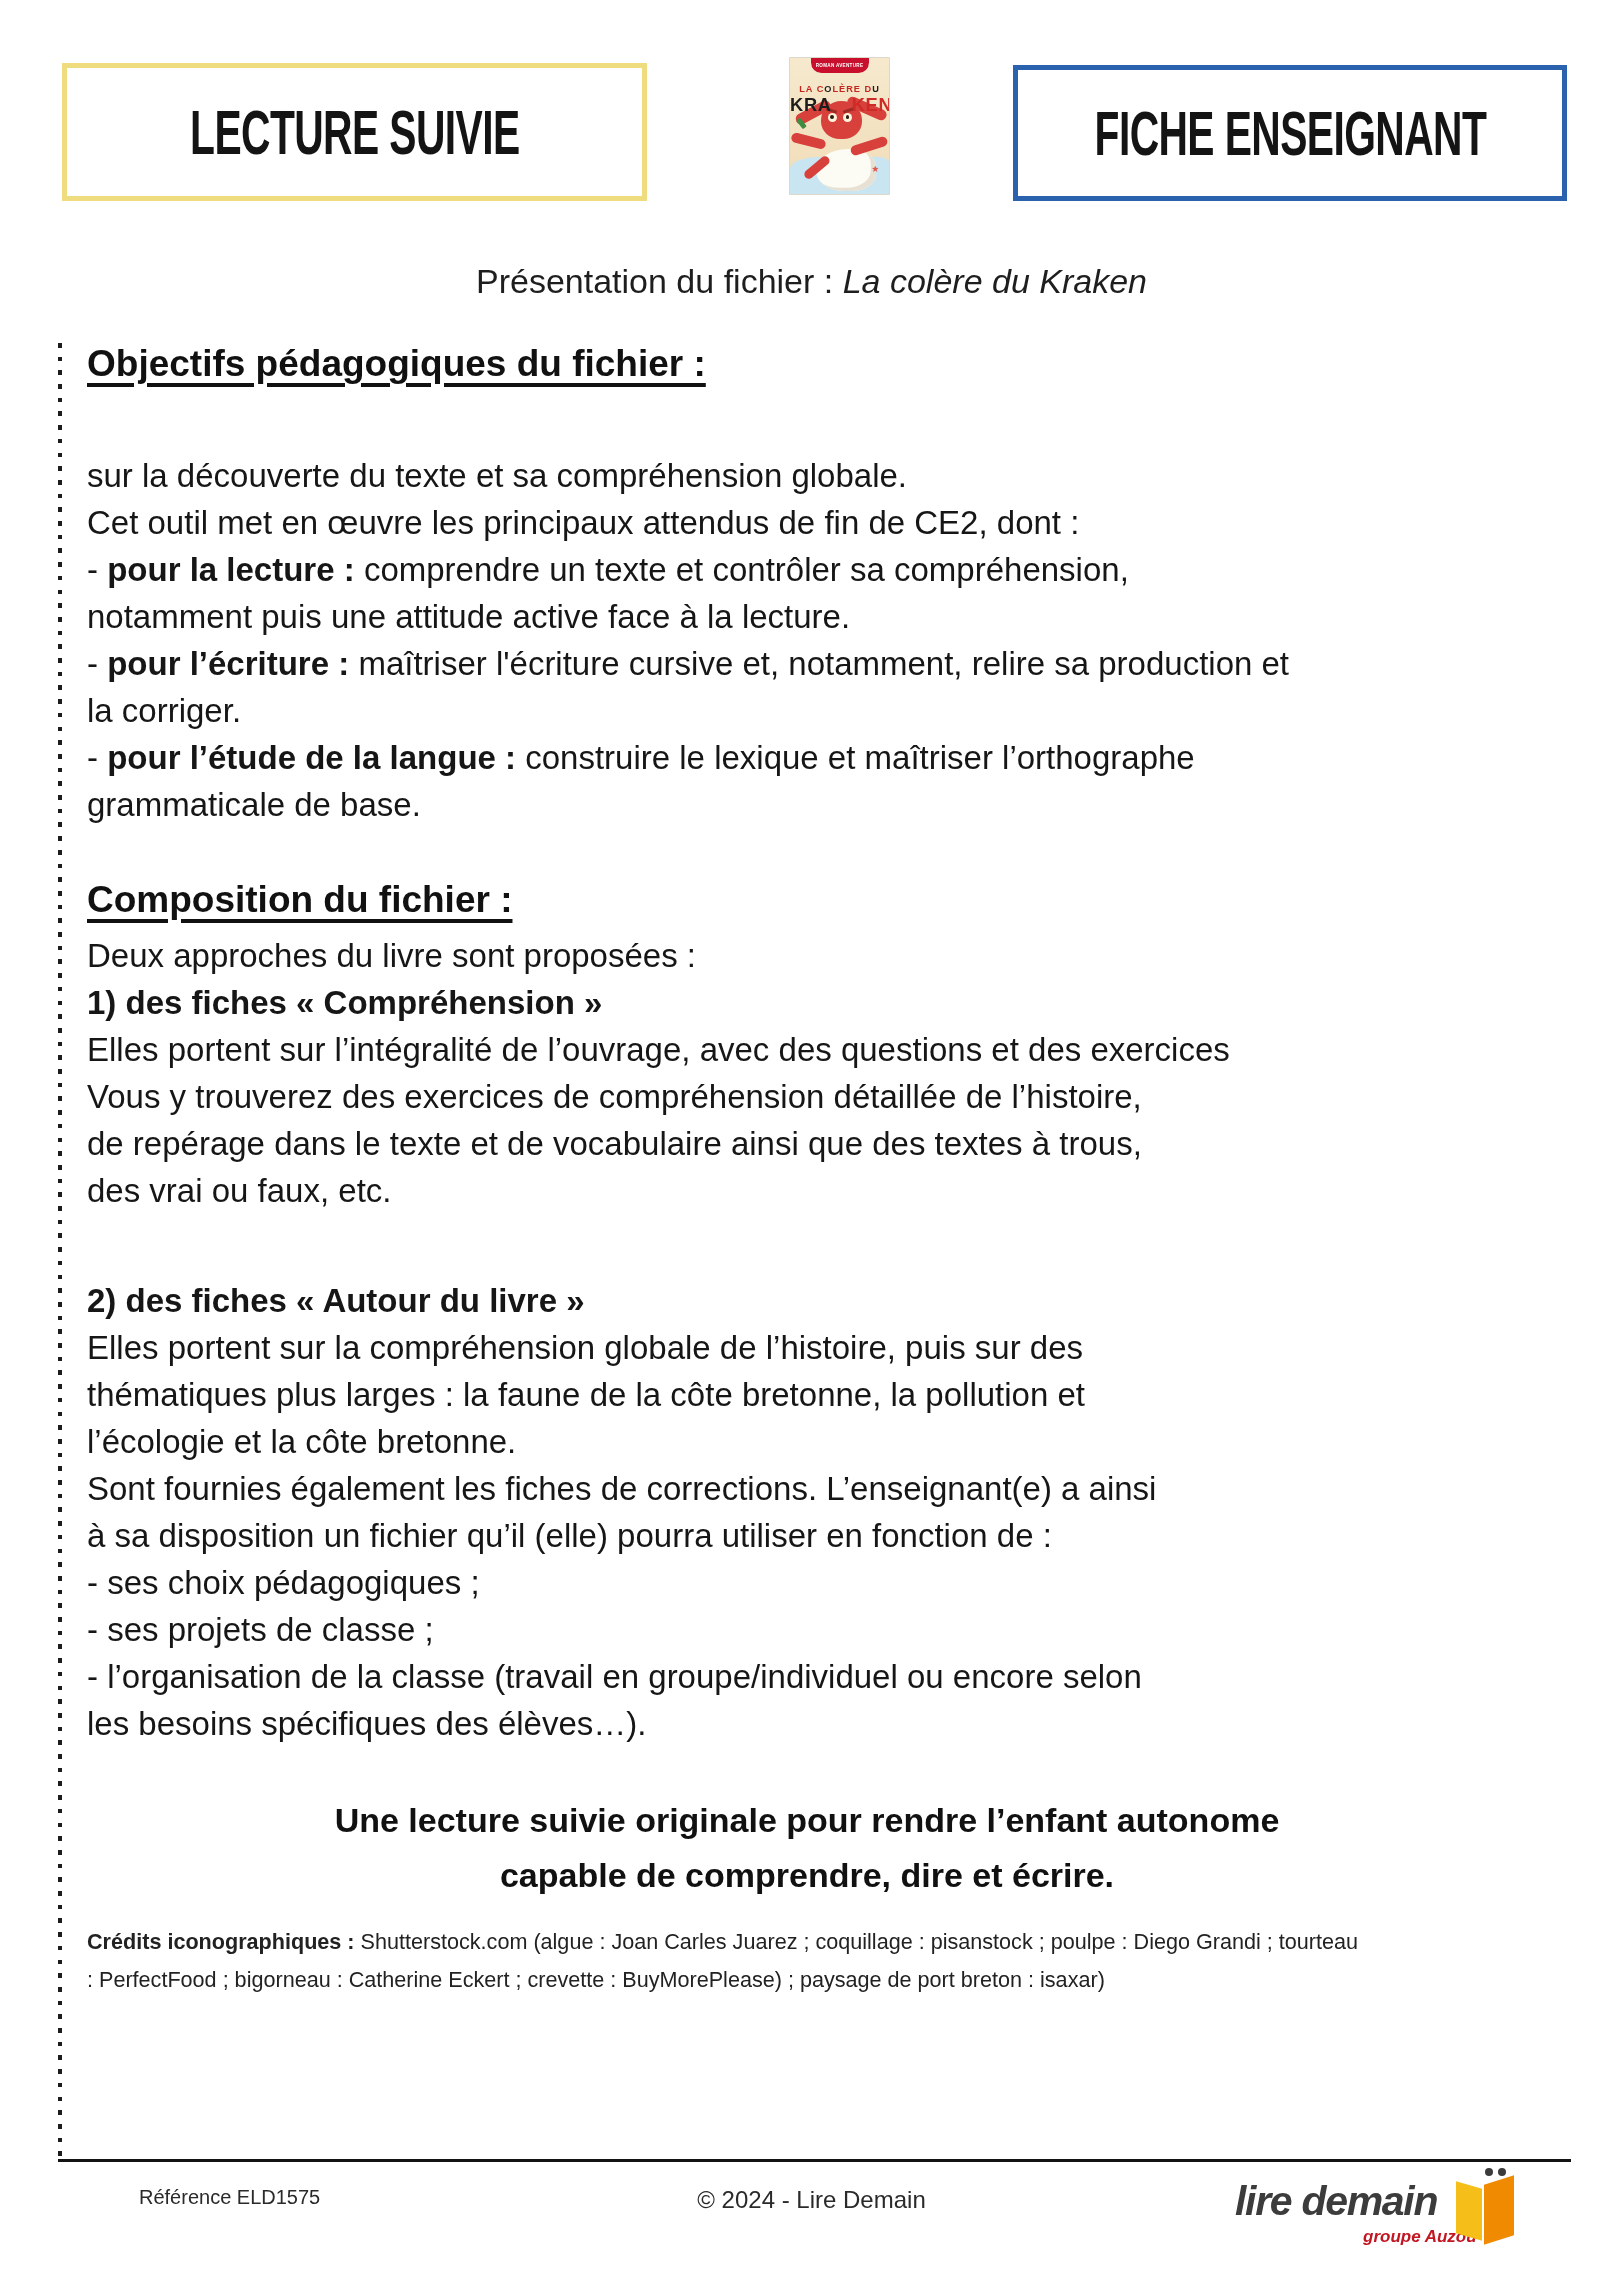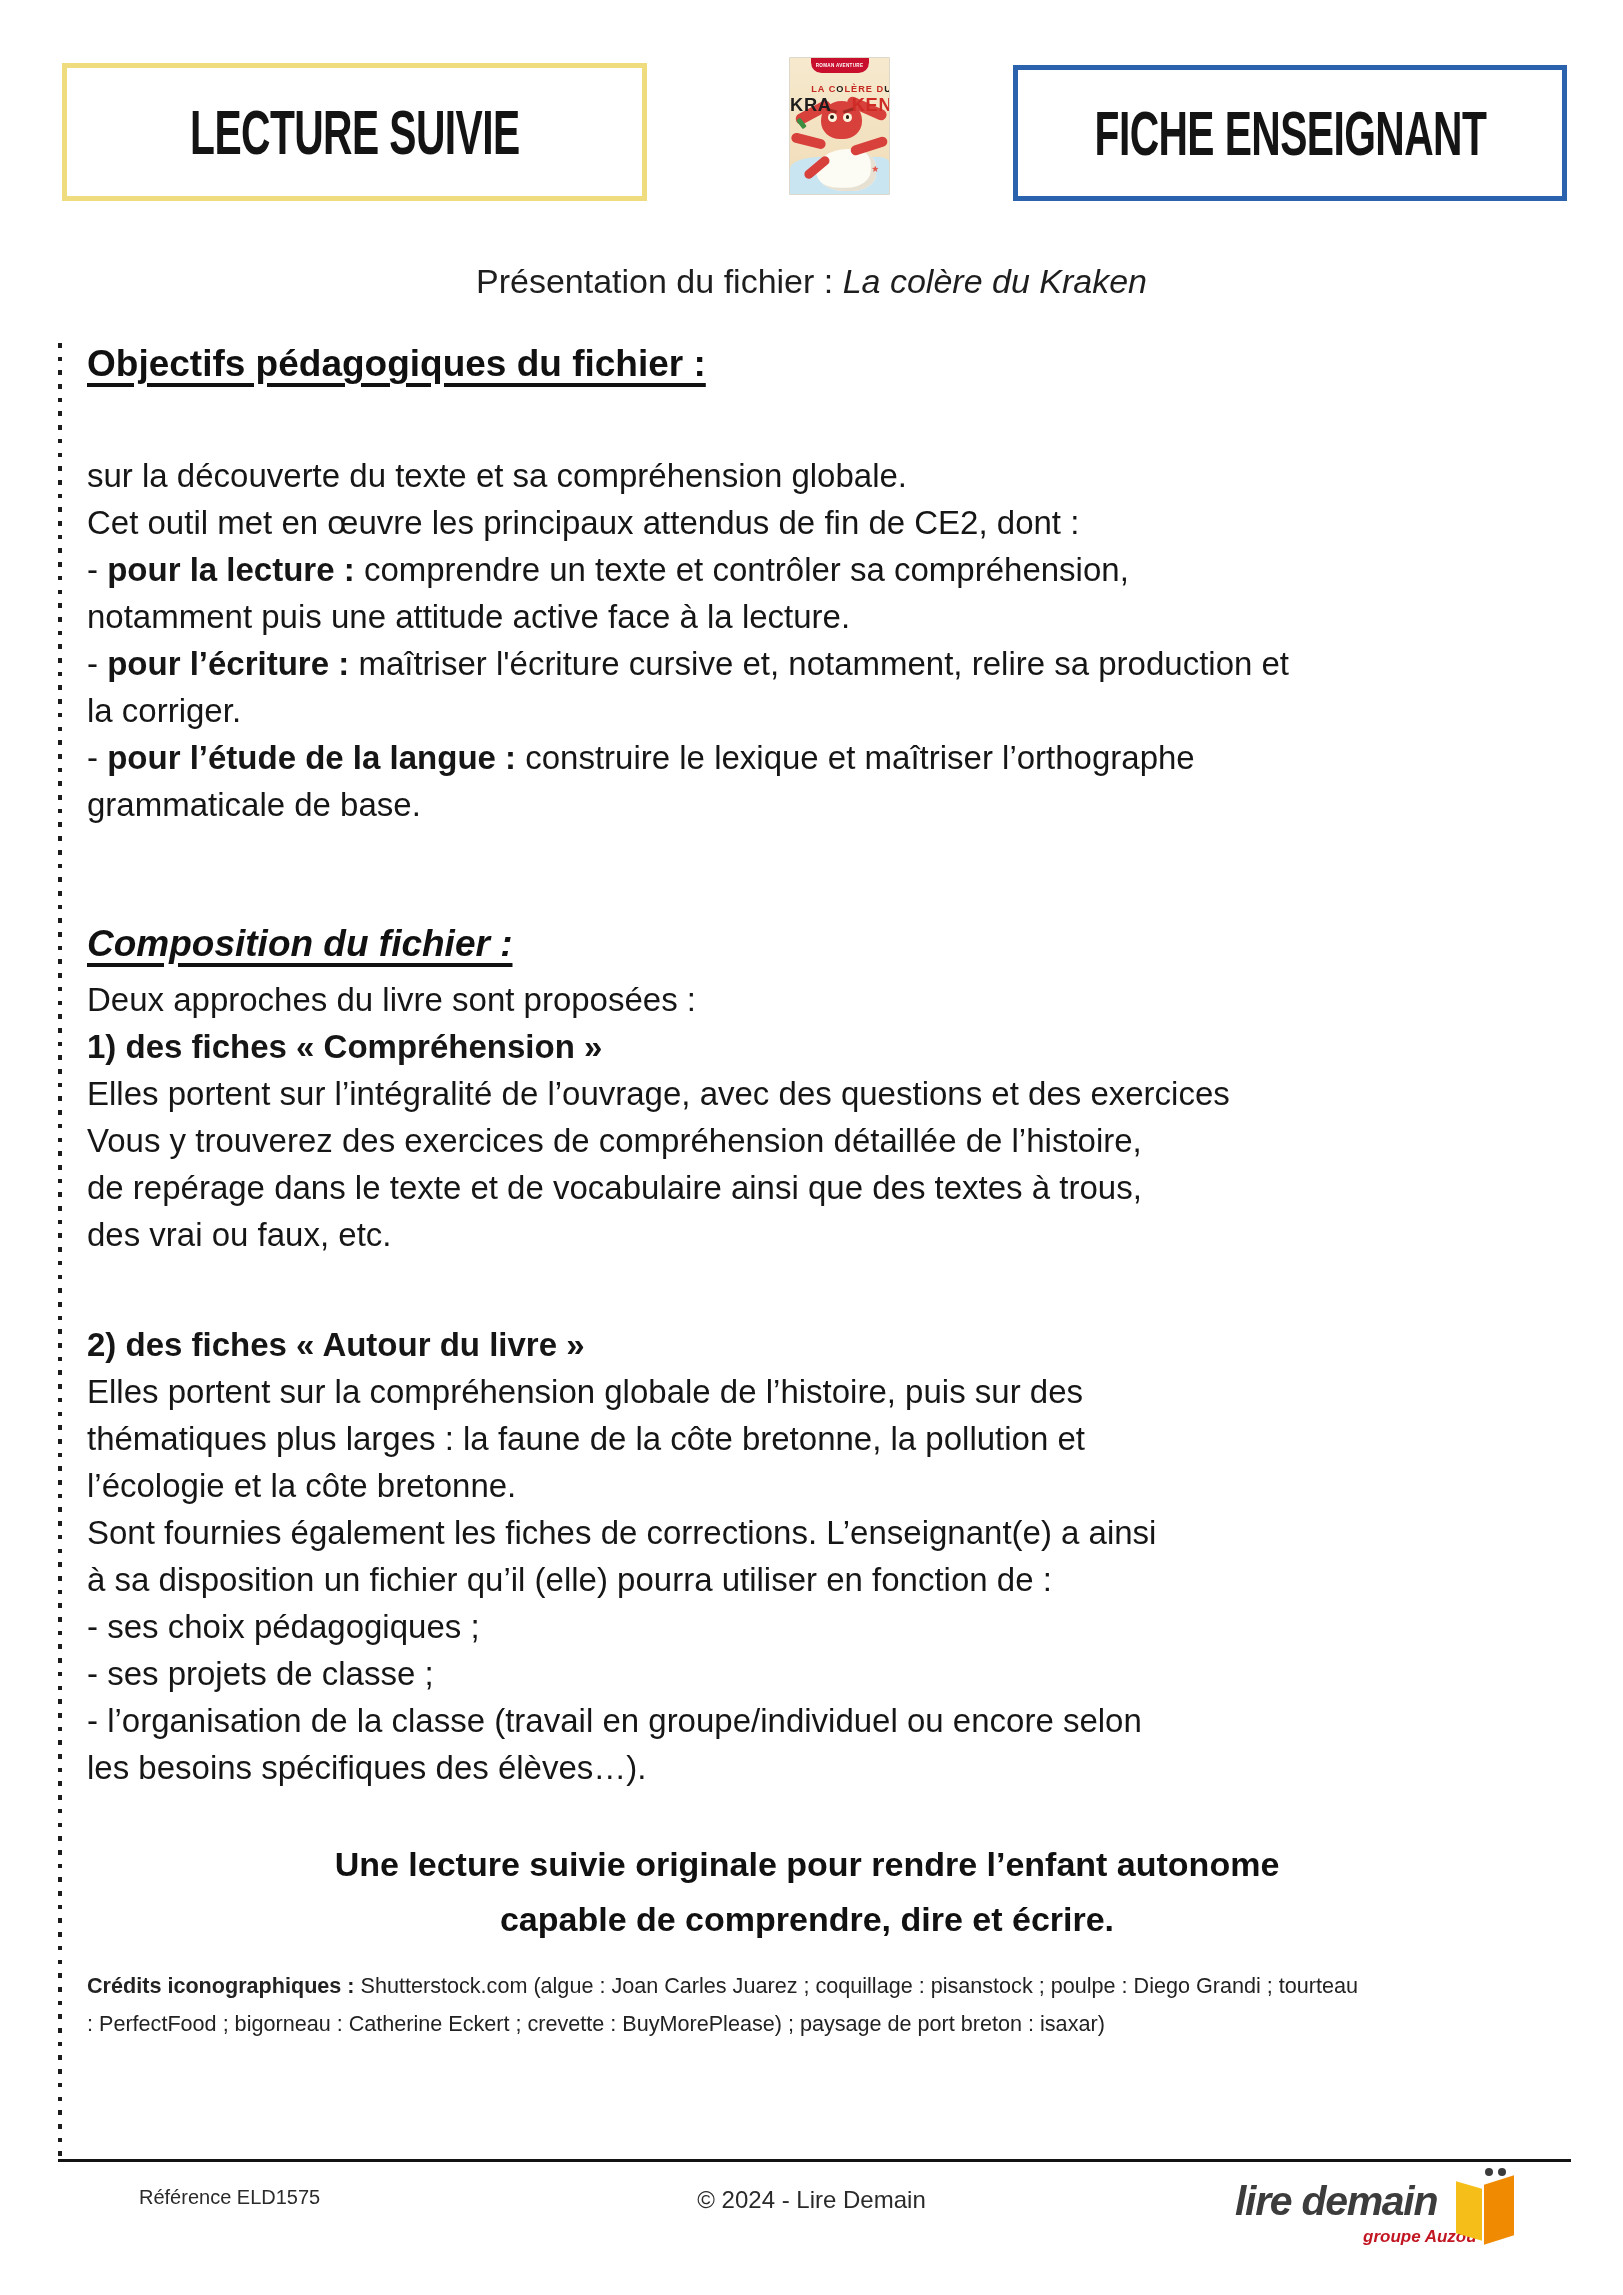--- a/index.html
+++ b/index.html
@@ -15,21 +15,21 @@
   .hdr-label{font-size:48px;font-weight:700;letter-spacing:-0.7px;color:#141414;
     transform:scale(0.85,1.32);transform-origin:center;white-space:nowrap;}
   
   .cover{position:absolute;left:790px;top:58px;width:99px;height:136px;overflow:hidden;
     background:linear-gradient(180deg,#F6E9CD 0%,#F2E0BE 70%,#EFDCB6 100%);
     box-shadow:0 0 0 0.7px #cfc7b4;}
   .cover-banner{position:absolute;top:0;left:50%;transform:translateX(-50%);
     width:58px;height:15px;background:#C8102E;border-radius:0 0 10.5px 10.5px;
     color:#fff;font-size:4.6px;font-weight:700;letter-spacing:0.3px;
     display:flex;align-items:center;justify-content:center;}
-  .cover-t1{position:absolute;top:26px;left:12px;width:100%;text-align:center;
+  .cover-t1{position:absolute;top:26px;left:0;width:100%;text-align:center;
     font-size:9.2px;font-weight:700;letter-spacing:1px;white-space:nowrap;}
   .cover-t2{position:absolute;top:36px;left:0;width:100%;text-align:center;
     font-size:18.3px;font-weight:700;letter-spacing:0.7px;white-space:nowrap;}
   .cover-sea{position:absolute;left:0;right:0;bottom:0;height:37px;background:#C9E5F2;
     border-radius:30% 10% 0 0/11.8px 5.2px 0 0;}
   .cover-rock{position:absolute;bottom:2.6px;left:26px;width:60px;height:42px;background:#FCFBF4;
     border-radius:55% 45% 42% 50%;box-shadow:inset -5.2px -3.3px 0 #E6E1D3;}
   .octo-tent{position:absolute;background:#D8403C;border-radius:9.2px;}
   .t1{width:38px;height:10.5px;left:3.9px;bottom:77px;transform:rotate(-28deg);}
   .t2{width:42px;height:10.5px;left:56px;bottom:81px;transform:rotate(24deg);}
@@ -51,21 +51,21 @@
   
   .doc-title{position:absolute;left:0;right:0;top:262px;text-align:center;font-size:34px;color:#1e1e1e;}
   
   .content{position:absolute;left:58px;top:340px;width:1513px;height:1819px;
     padding-left:29px;box-sizing:border-box;}
   .content::before{content:"";position:absolute;left:0;top:2.6px;width:3.9px;height:1814px;
     background-image:repeating-linear-gradient(to bottom,#1c1c1c 0 4.6px,transparent 4.6px 13.7px);}
   .sec-heading{font-size:37px;font-weight:700;line-height:47px;color:#111;
     text-decoration:underline;text-decoration-thickness:3.9px;text-underline-offset:6.5px;
     margin:0 0 65px 0;white-space:nowrap;}
-  .sec-heading.mt{margin-top:92px;margin-bottom:9.2px;font-style:italic;}
+  .sec-heading.mt{margin-top:48px;margin-bottom:9.2px;}
   .line{font-size:33px;line-height:47px;white-space:nowrap;color:#161616;}
   .group-autour{margin-top:63px;}
   .tagline{margin-top:46px;text-align:center;font-weight:700;font-size:34px;line-height:55px;color:#111;
     width:1440px;}
   .credits{margin-top:19.6px;font-size:21.6px;line-height:38px;width:1276px;color:#222;}
   
   .footer-rule{position:absolute;left:58px;top:2159px;width:1513px;height:3.3px;background:#141414;}
   .footer-ref{position:absolute;left:139px;top:2186px;font-size:20px;color:#2a2a2a;}
   .footer-copy{position:absolute;left:0;right:0;top:2186px;text-align:center;font-size:24px;color:#2a2a2a;}
   .logo{position:absolute;left:1235px;top:2171px;width:301px;height:85px;}

